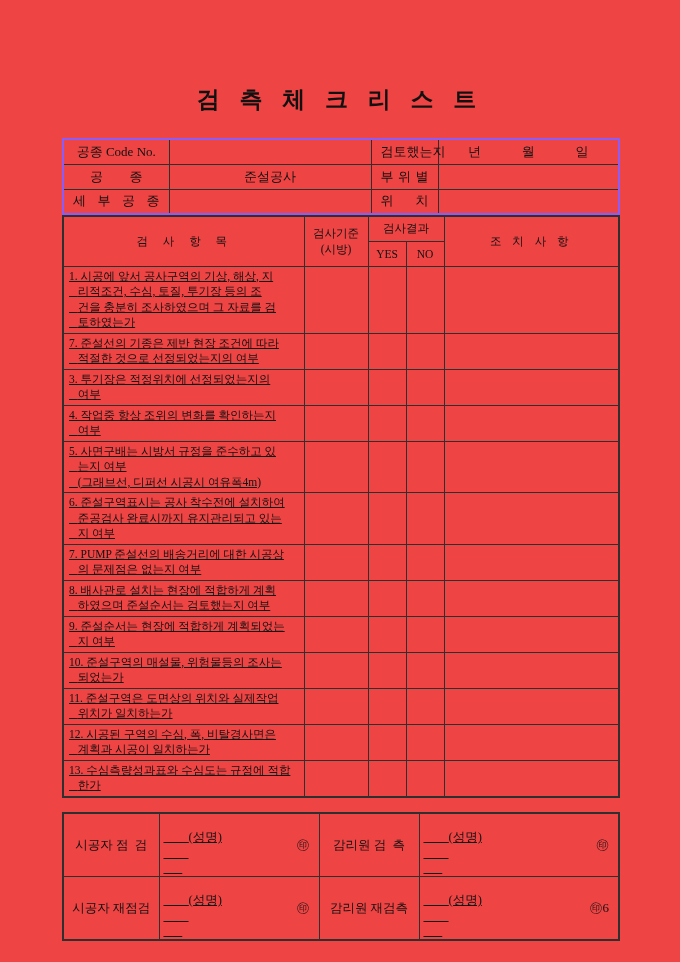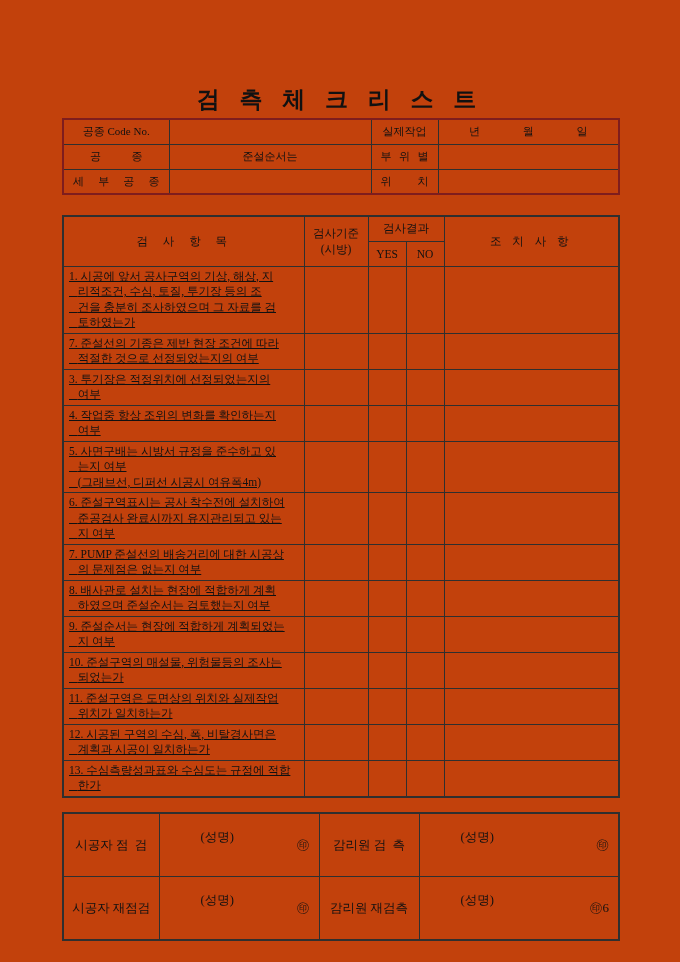--- a/index.html
+++ b/index.html
@@ -1,39 +1,39 @@
 <!DOCTYPE html>
 <html><head>
 <meta charset="utf-8">
 <style>
   * { margin:0; padding:0; box-sizing:border-box; }
   html,body { background:#ffffff; }
   .page {
     position:relative;
     width:680px; height:962px;
-    background:#c2410c;
+    background:#ef4444;
     color:#111111;
     font-family:"Liberation Serif","DejaVu Serif",serif;
     overflow:hidden;
   }
   .doc-title {
     position:absolute; top:84px; left:0; width:100%;
     text-align:center;
     font-size:23px; font-weight:bold;
     letter-spacing:7px;
     white-space:pre;
   }
   table { border-collapse:collapse; table-layout:fixed; }
   td, th { border:1px solid #2f2f2f; font-weight:normal; }
 
   
   .info-table {
-    position:absolute; top:118px; left:62px; width:556px;
-    font-size:11px;
-    border:2px solid #7f1d1d;
+    position:absolute; top:138px; left:62px; width:556px;
+    font-size:13px;
+    border:2px solid #8b5cf6;
   }
   .info-table td { height:25px; padding:0 9px; }
   .lbl { text-align:center; white-space:pre; }
   .just { text-align:justify; text-align-last:justify; }
   .val-center { text-align:center; }
   .date-cell { padding:0 14px; }
   .date-flex { display:flex; justify-content:space-around; white-space:pre; }
 
   
   .main-table {
@@ -56,53 +56,53 @@
   }
 
   
   .sign-table {
     position:absolute; top:812px; left:62px; width:556px;
     font-size:12.5px;
     border:2px solid #2f2f2f;
   }
   .sign-table td { height:33px; }
   .sign-label { text-align:center; white-space:pre;margin-left:43px; }
-  .sign-name { position:relative; padding:0 16px; white-space:pre; }
+  .sign-name { position:relative; padding:0 4px; white-space:pre;text-decoration:underline; }
   .seal { position:absolute; right:9px; top:50%; transform:translateY(-50%); font-size:13px; }
 </style>
 </head>
 <body>
 
 <div class="page">
 
   <div class="doc-title">검 측 체 크 리 스 트</div>
 
   <table class="info-table">
     <colgroup>
         <col style="width:106px">
         <col style="width:202px">
         <col style="width:67px">
         <col style="width:181px">
       </colgroup>
     <tbody>
         <tr>
       <td class="lbl">공종 Code No.</td>
       <td></td>
-      <td class="lbl">실제작업</td>
+      <td class="lbl">검토했는지</td>
       <td class="date-cell">
         <div class="date-flex">
           <span>년</span>
           <span>월</span>
           <span>일</span>
         </div>
       </td>
     </tr>
     <tr>
       <td class="just" style="padding:0 26px;">공 종</td>
-      <td class="val-center">준설순서는</td>
+      <td class="val-center">준설공사</td>
       <td class="just">부 위 별</td>
       <td></td>
     </tr>
     <tr>
       <td class="just">세 부 공 종</td>
       <td></td>
       <td class="just">위 치</td>
       <td></td>
     </tr>
   </tbody>

